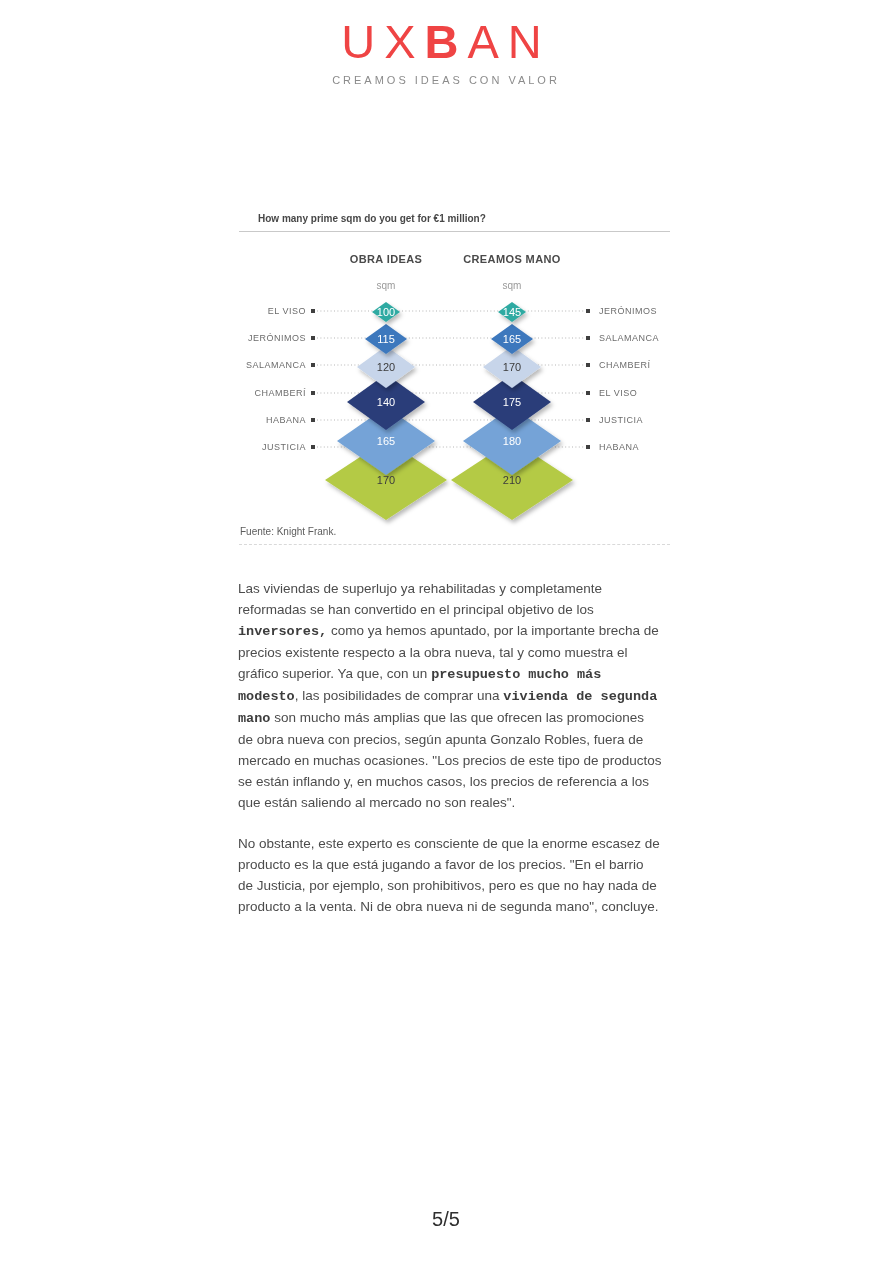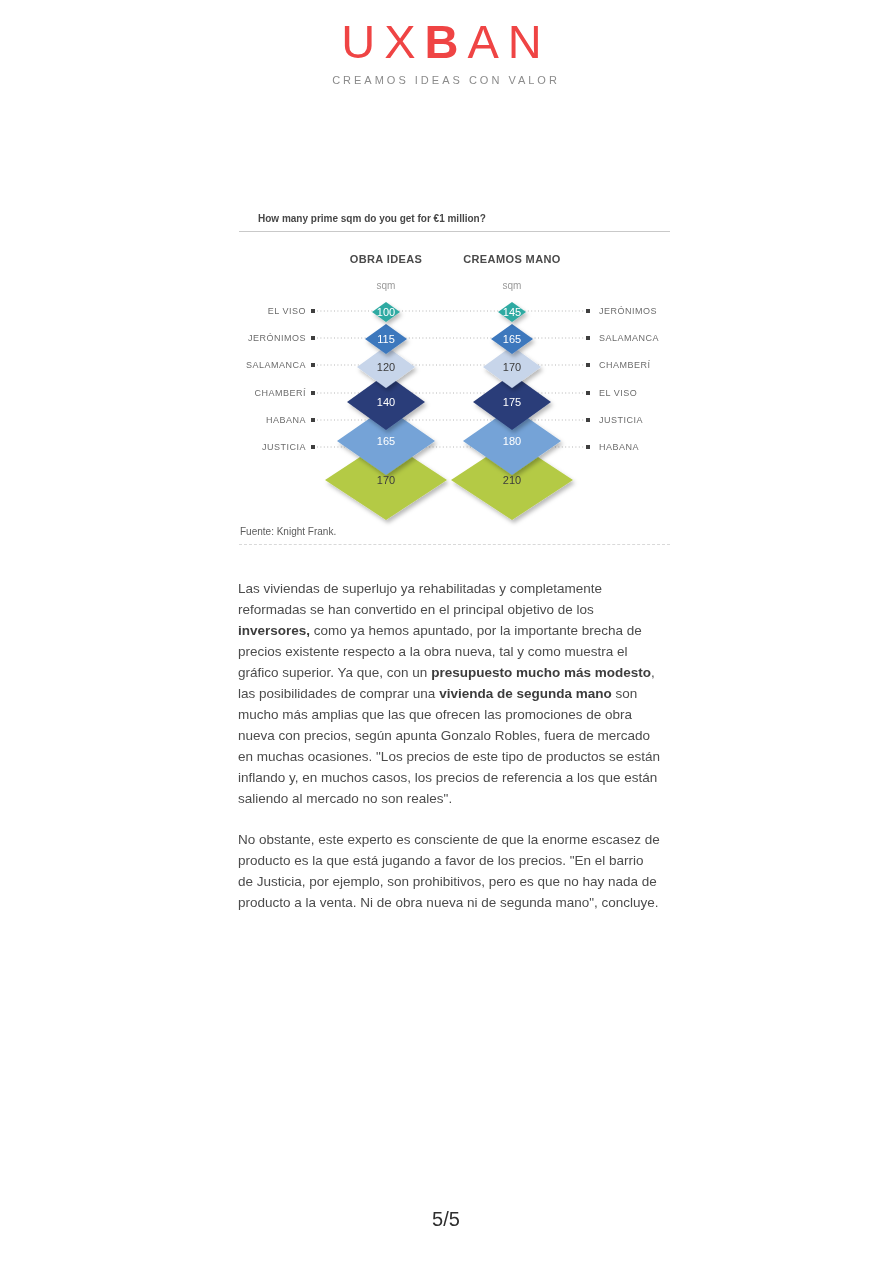--- a/index.html
+++ b/index.html
@@ -23,21 +23,21 @@
   .sqm-label{position:absolute;top:73px;width:140px;text-align:center;font-size:10px;color:#9a9a9a;}
   .sqm-label.obra{left:77px;}
   .sqm-label.segunda{left:203px;}
   .chart-svg{position:absolute;left:0;top:88px;}
   .chart-source{position:absolute;left:1px;top:319px;font-size:10px;color:#5c5c5c;}
   .chart-bottom-rule{position:absolute;left:0;top:337px;width:431px;border-top:1px dashed #d9d9d9;}
   
   .article{position:absolute;left:238px;top:578px;width:424px;color:#4c4c4c;
     font-size:13.5px;line-height:21px;}
   .article p{margin:0 0 20px 0;}
-  .article b{color:#3d3d3d;}
+  .article b{color:#3d3d3d;font-family:Liberation Mono, monospace;}
   
   .page-number{position:absolute;left:0;top:1208px;width:892px;text-align:center;
     font-size:20px;color:#2f2f2f;}
   
   text{font-family:"Liberation Sans",sans-serif;}
 </style>
 </head>
 <body>
 
 <div class="page">

